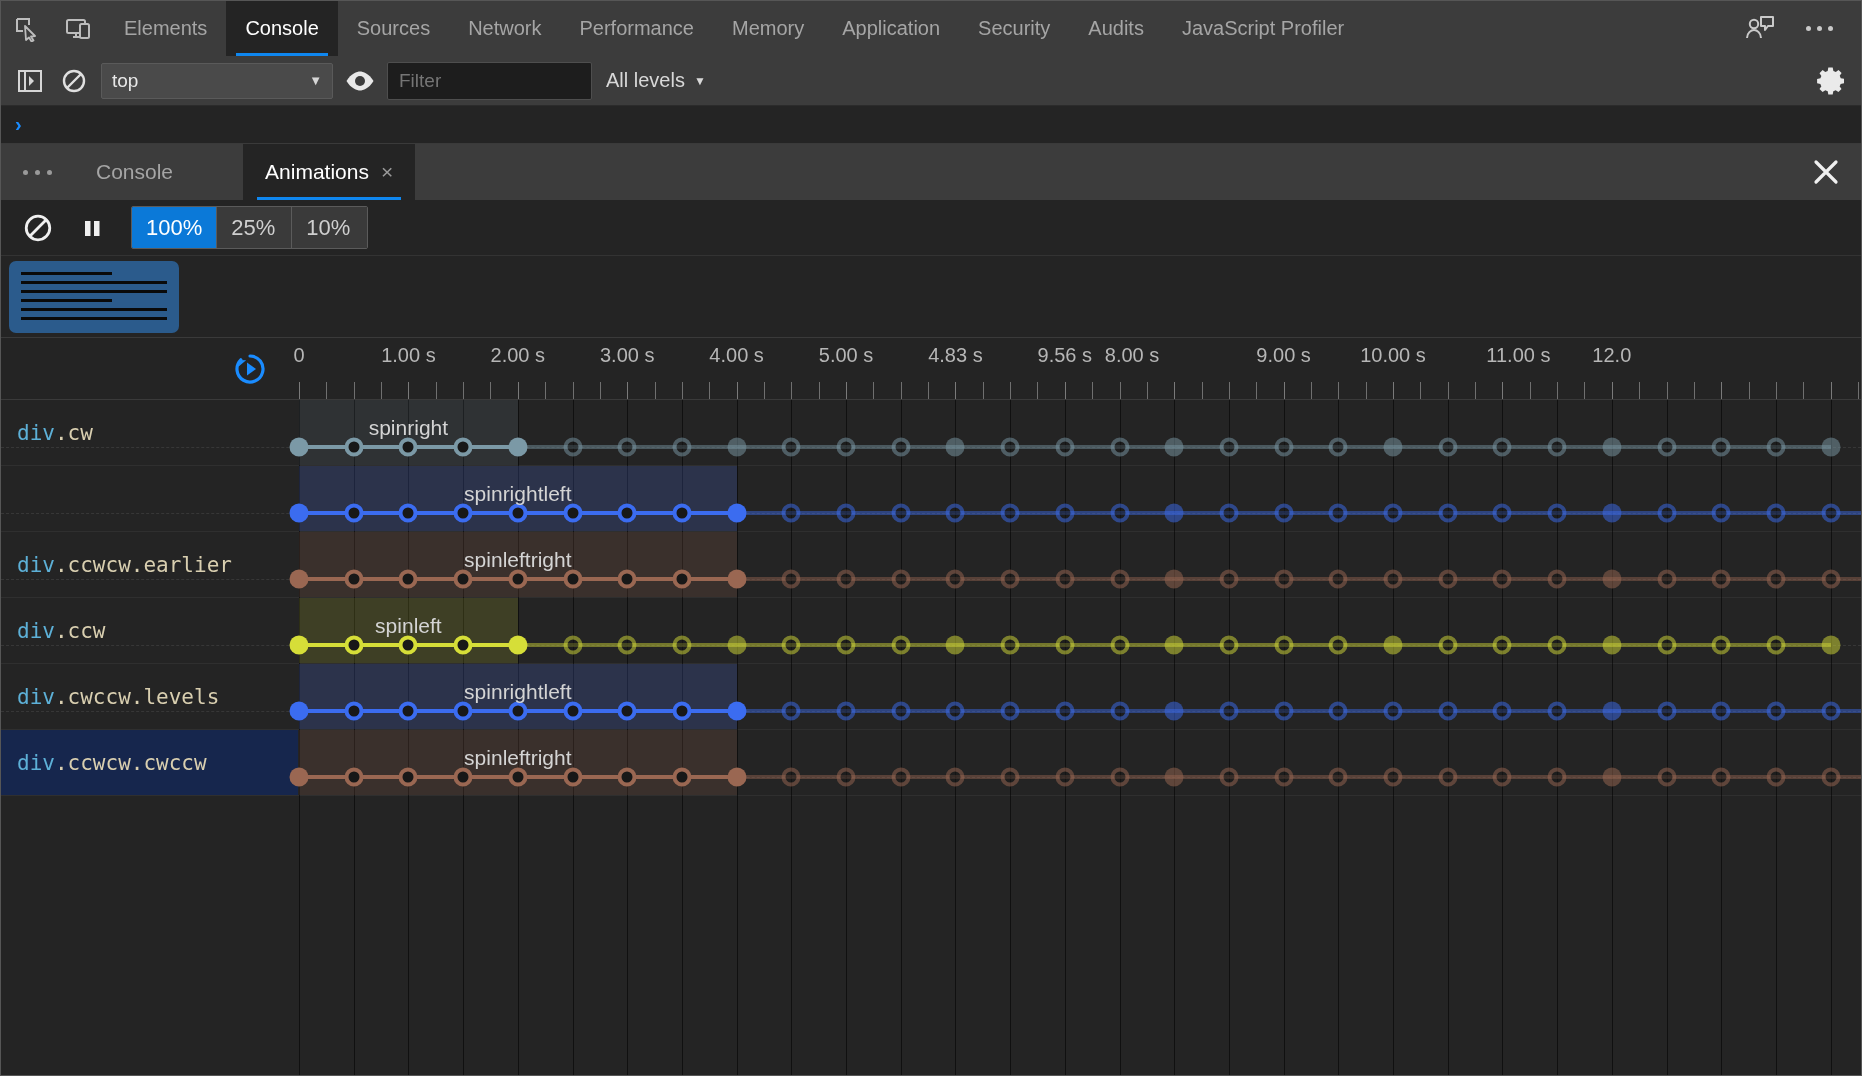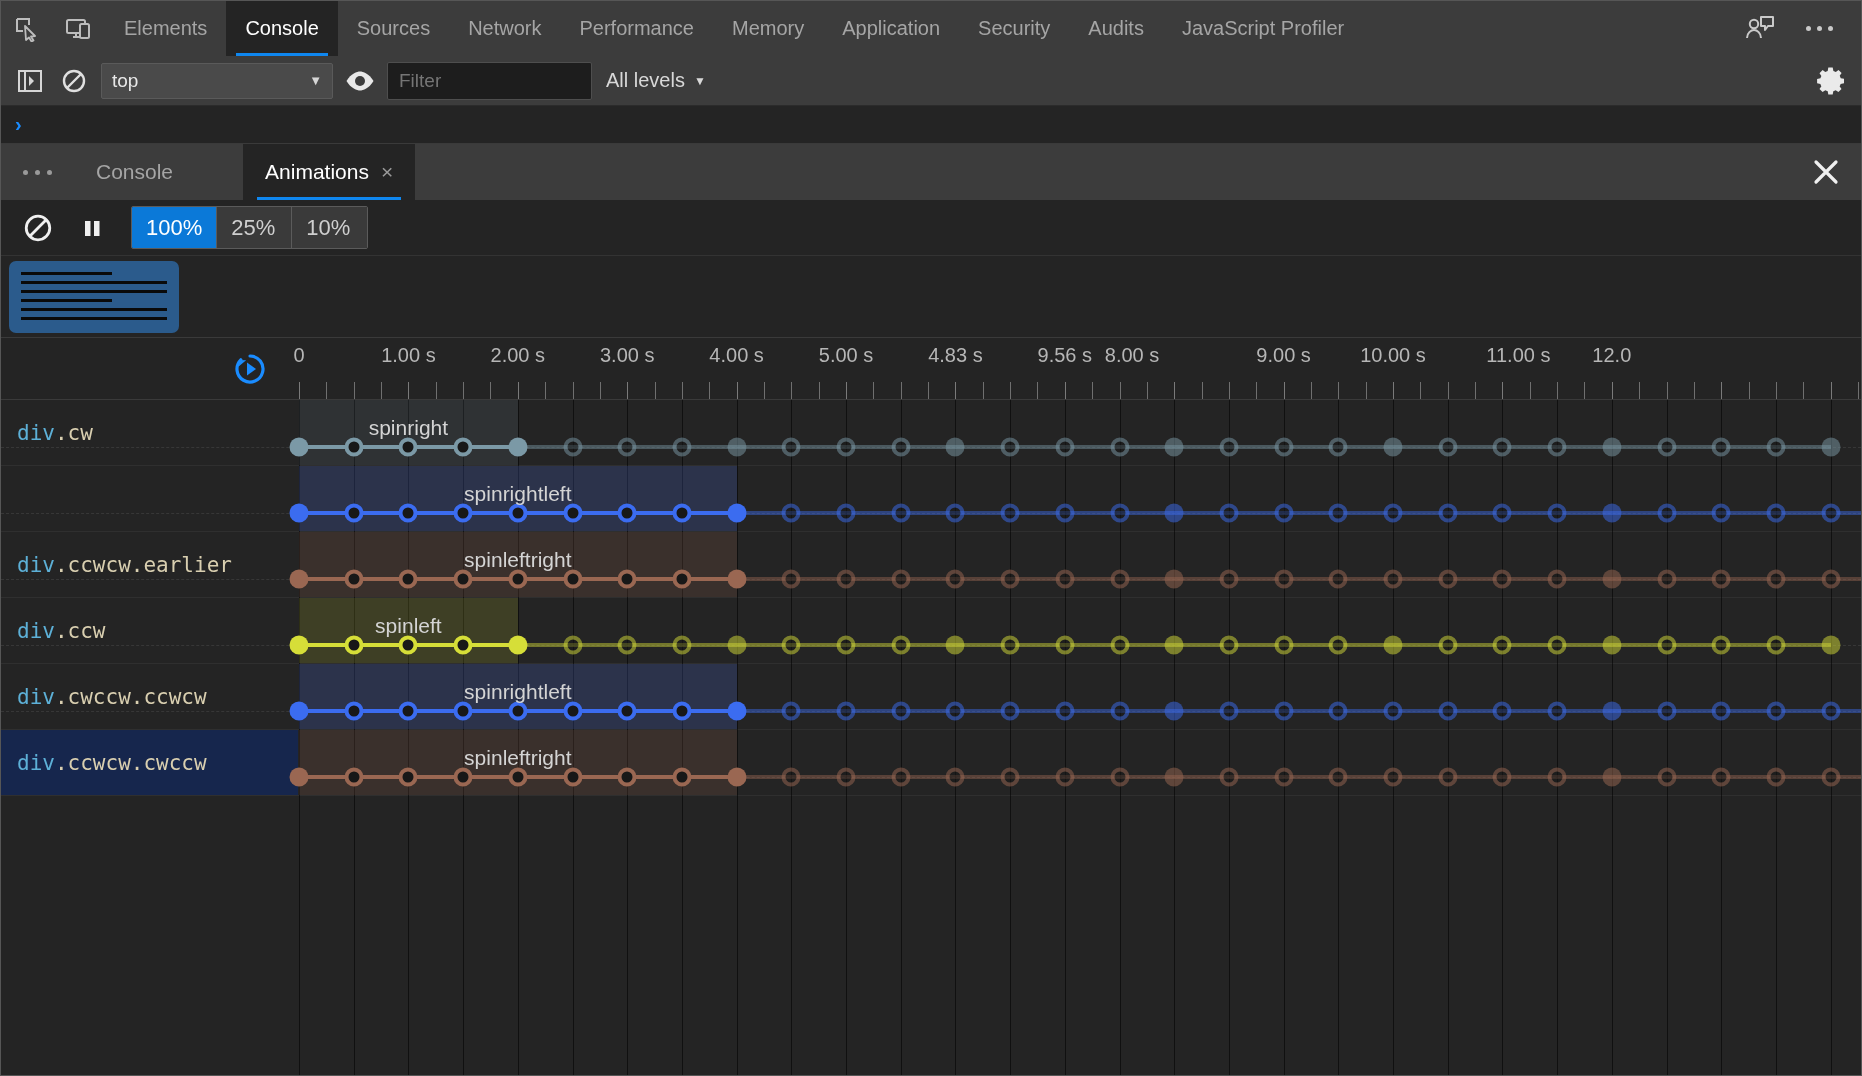--- a/index.html
+++ b/index.html
@@ -564,21 +564,21 @@
             <div class="kf hollow" style="left: 1501.4px; border-color: rgb(59, 108, 240); opacity: 0.5;"></div>
             <div class="kf hollow" style="left: 1556.1px; border-color: rgb(59, 108, 240); opacity: 0.5;"></div>
             <div class="kf solid" style="left: 1610.8px; background: rgb(59, 108, 240); opacity: 0.5;"></div>
             <div class="kf hollow" style="left: 1665.5px; border-color: rgb(59, 108, 240); opacity: 0.5;"></div>
             <div class="kf hollow" style="left: 1720.2px; border-color: rgb(59, 108, 240); opacity: 0.5;"></div>
             <div class="kf hollow" style="left: 1774.9px; border-color: rgb(59, 108, 240); opacity: 0.5;"></div>
             <div class="kf hollow" style="left: 1829.6px; border-color: rgb(59, 108, 240); opacity: 0.5;"></div>
           </div>
           <div class="animname" style="left: 516.8px; top: 16px;">spinrightleft</div>
           <div class="rowlabel-bg">
-            <span class="rowlabel"><span class="tag">div</span><span>.cwccw.ccwcw</span></span>
+            <span class="rowlabel"><span class="tag">div</span><span>.cwccw.levels</span></span>
           </div>
         </div>
         <div class="row selected">
           <div class="iter-bg" style="left: 298px; width: 437.6px; background: rgba(150, 100, 80, 0.2);"></div>
           <div class="dash" style="top: 47px;"></div>
           <div class="track" style="left: 0px; top: 47px; right: 0px;">
             <div class="seg" style="left: 298px; width: 437.6px; background: rgb(154, 103, 82);"></div>
             <div class="seg" style="left: 735.6px; width: 1126.82px; background: rgb(154, 103, 82); opacity: 0.45;"></div>
             <div class="kf solid" style="left: 298px; background: rgb(154, 103, 82);"></div>
             <div class="kf hollow" style="left: 352.7px; border-color: rgb(154, 103, 82);"></div>

